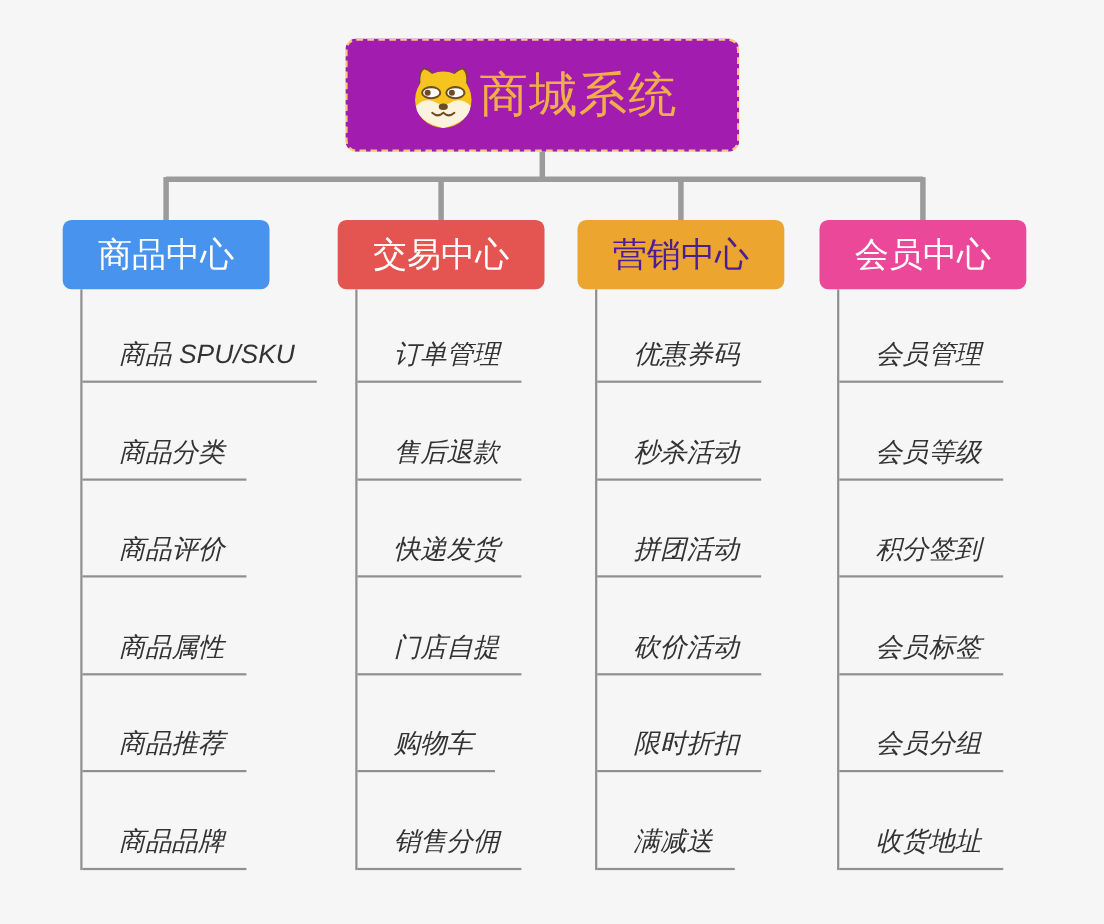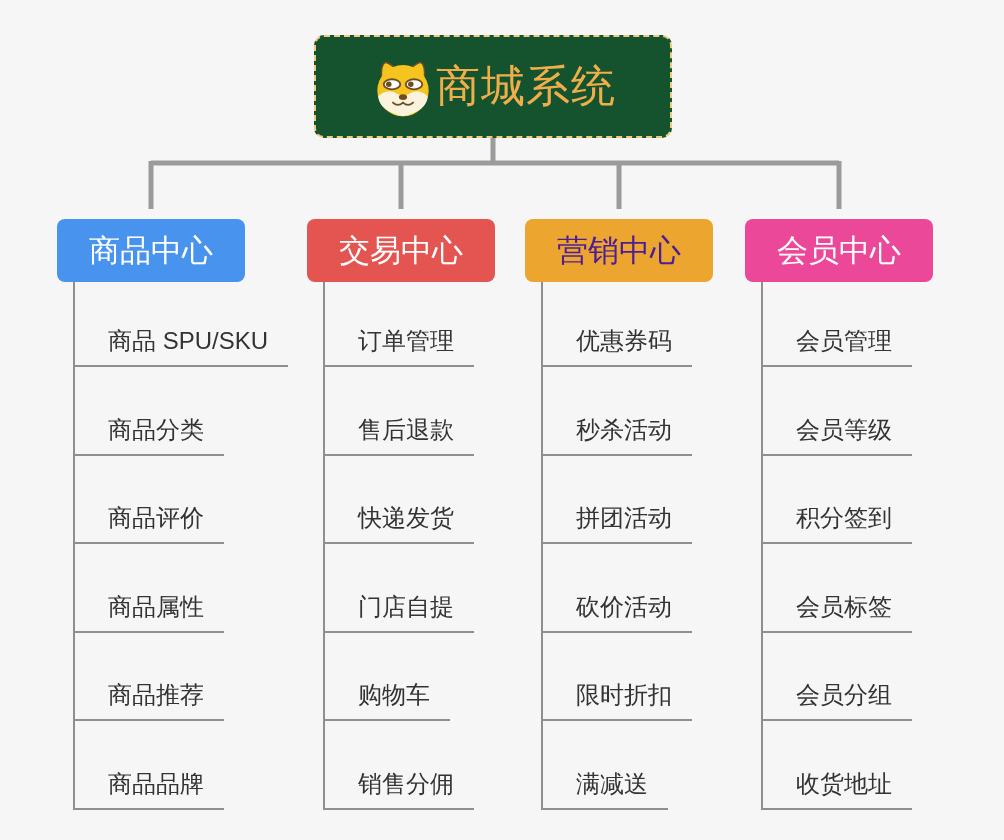--- a/index.html
+++ b/index.html
@@ -22,47 +22,48 @@
   }
   #canvas{position:absolute;inset:0;width:1004px;height:840px;}
 
   
   svg.connectors{position:absolute;left:0;top:0;pointer-events:none;}
   svg.connectors path{stroke:var(--connector);stroke-width:5;fill:none;}
 
   
   .root-node{
     position:absolute;left:314px;top:35px;width:358px;height:103px;
-    box-sizing:border-box;background:#14532d;
+    box-sizing:border-box;background:#a21caf;
     border:2px dashed var(--root-border);border-radius:10px;
     display:flex;align-items:center;justify-content:center;
   }
   .root-title{
     font-size:44px;font-weight:500;color:var(--root-title);
     letter-spacing:1px;white-space:nowrap;
   }
   .dog-icon{width:66px;height:64px;flex:0 0 auto;}
 
   
-  .branch{position:absolute;top:219px;}
+  .branch{position:absolute;top:200px;}
   .branch[data-index="0"]{left:57px;}
   .branch[data-index="1"]{left:307px;}
   .branch[data-index="2"]{left:525px;}
   .branch[data-index="3"]{left:745px;}
 
   .branch-header{
     width:188px;height:63px;box-sizing:border-box;
     border-radius:8px;color:#FFFFFF;font-size:31px;
     display:flex;align-items:center;justify-content:center;
     white-space:nowrap;
   }
   .branch-list{
     margin-left:16px;
     border-left:2px solid var(--itemline);
     width:260px;
+    font-style:italic;
   }
   .item{height:88.5px;display:flex;align-items:flex-end;}
   .item:first-child{height:85px;}
   .item-label{
     display:inline-block;white-space:nowrap;
     font-size:24px;color:var(--itemtext);
     padding:0 20px 8px 33px;
     border-bottom:2px solid var(--itemline);
   }
 </style>

